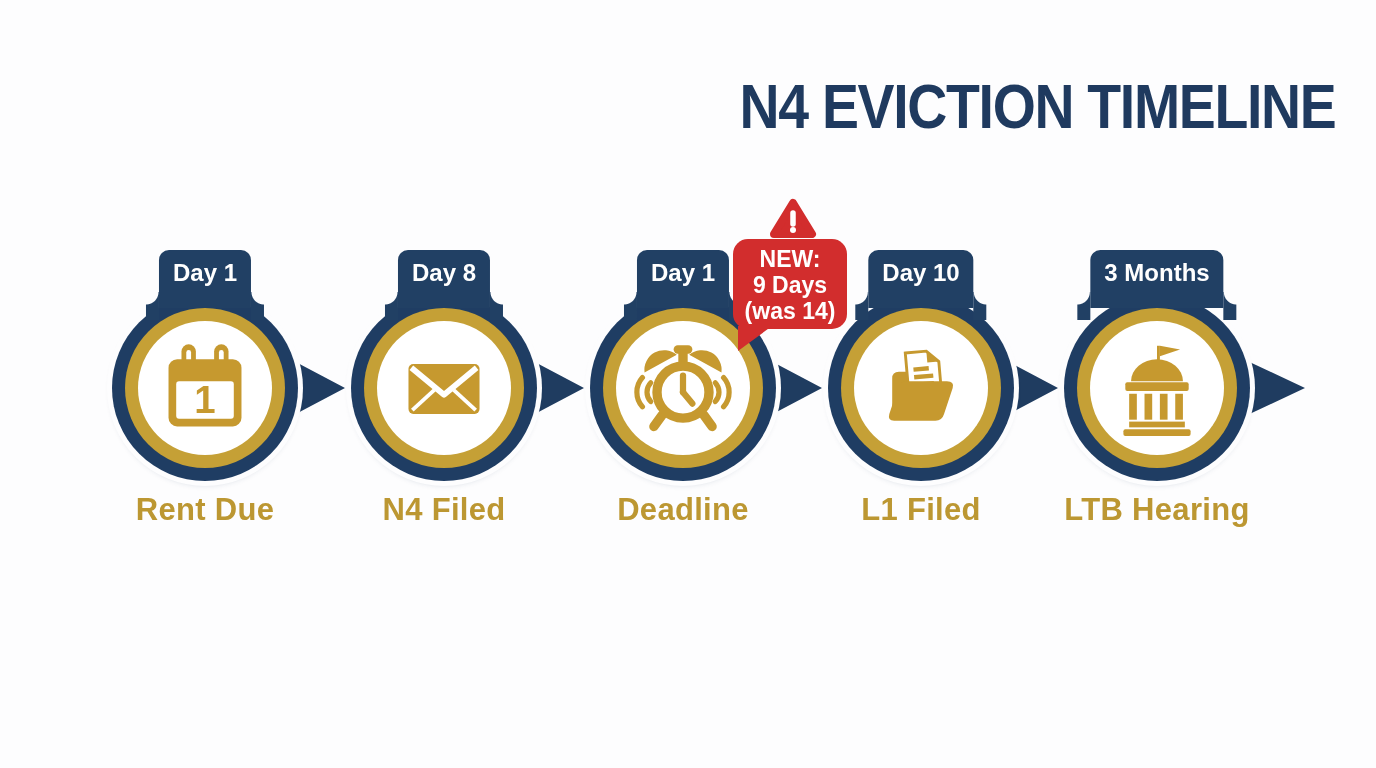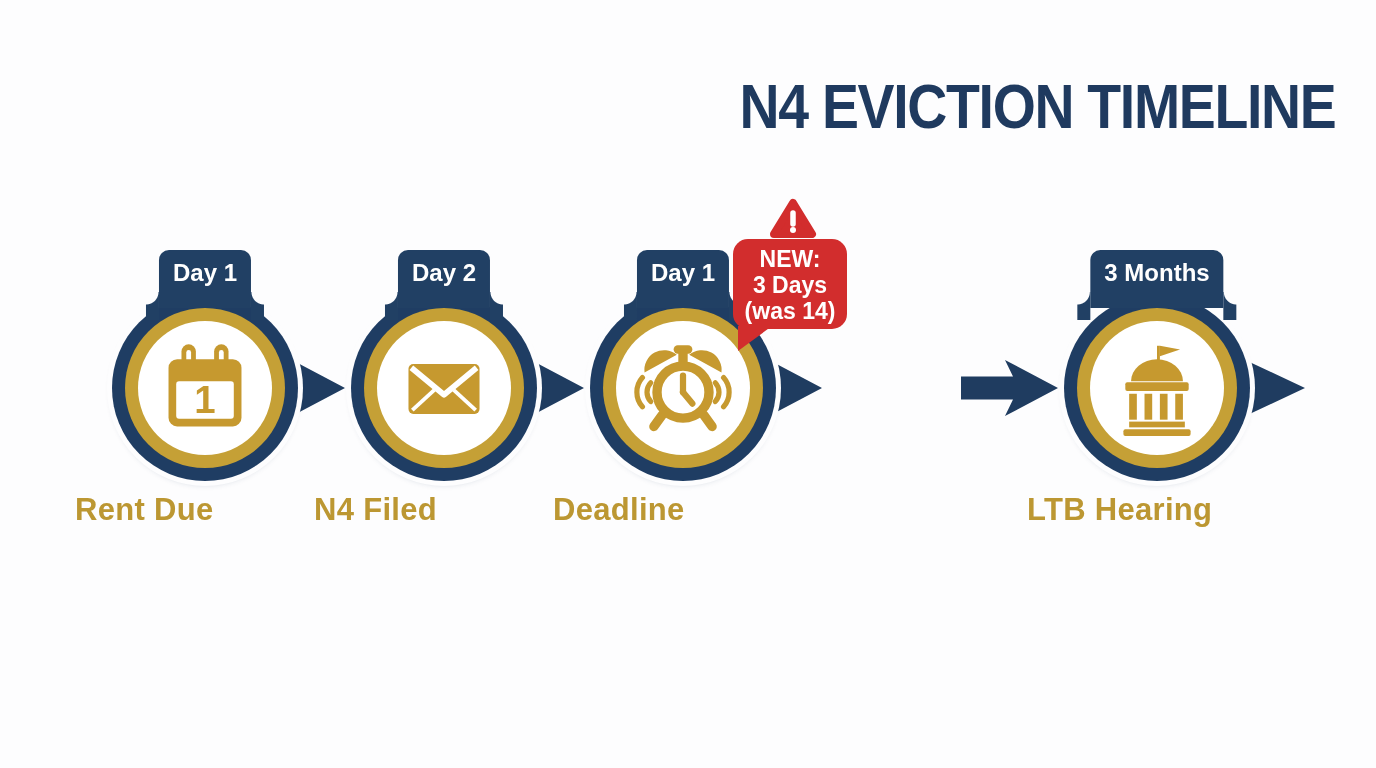--- a/index.html
+++ b/index.html
@@ -46,21 +46,21 @@
   .gold-ring{
     width:160px;height:160px;border-radius:50%;background:#C5A036;
     display:flex;align-items:center;justify-content:center;
   }
   .white-center{
     width:134px;height:134px;border-radius:50%;background:#fff;
     display:flex;align-items:center;justify-content:center;
   }
   .step-label{
     position:absolute;top:242px;left:50%;transform:translateX(-50%);
-    width:260px;color:#BC9732;font-size:31px;font-weight:800;
+    width:260px;text-align:center;color:#BC9732;font-size:31px;font-weight:800;
     letter-spacing:0.3px;white-space:nowrap;
   }
 
   
   .arrow{position:absolute;z-index:1;}
 
   
   .warn-tri{position:absolute;left:769px;top:197px;z-index:6;}
   .bubble{
     position:absolute;left:733px;top:239px;width:114px;height:90px;z-index:6;
@@ -112,21 +112,21 @@
           <rect x="20" y="43" width="60" height="39" rx="3" fill="#ffffff"></rect>
           <text x="50" y="76" font-size="40" font-weight="bold" fill="#C6992F" text-anchor="middle" font-family="Liberation Sans, sans-serif">1</text>
         </svg>
       </div>
         </div>
     </div>
     <div class="step-label">Rent Due</div>
   </div>
 
   <div class="step" style="left:351px">
-    <div class="tab"><span>Day 2</span></div>
+    <div class="tab"><span>Day 8</span></div>
     <div class="circle">
       <div class="gold-ring">
           <div class="white-center">
         <svg width="96" height="96" viewBox="0 0 100 100">
           <rect x="13" y="25" width="74" height="52" rx="5" fill="#C6992F"></rect>
           <path d="M16 29 L50 57 L84 29" stroke="#ffffff" stroke-width="6" fill="none" stroke-linejoin="round"></path>
           <path d="M17 73 L40 52" stroke="#ffffff" stroke-width="4" fill="none"></path>
           <path d="M83 73 L60 52" stroke="#ffffff" stroke-width="4" fill="none"></path>
         </svg>
       </div>
@@ -154,20 +154,41 @@
           <path d="M19 45 A13 13 0 0 0 19 63" fill="none" stroke="#C6992F" stroke-width="5" stroke-linecap="round"></path>
           <path d="M89 40 A21 21 0 0 1 89 68" fill="none" stroke="#C6992F" stroke-width="5" stroke-linecap="round"></path>
           <path d="M81 45 A13 13 0 0 1 81 63" fill="none" stroke="#C6992F" stroke-width="5" stroke-linecap="round"></path>
         </svg>
       </div>
         </div>
     </div>
     <div class="step-label">Deadline</div>
   </div>
 
+  <div class="step" style="left:828px">
+    <div class="tab"><span>Day 10</span></div>
+    <div class="circle">
+      <div class="gold-ring">
+          <div class="white-center">
+        <svg width="96" height="96" viewBox="0 0 100 100">
+          <path d="M20 80 V40 Q20 33 27 33 H38 Q44 33 46 39 L48 44 L48 80 Z" fill="#C6992F"></path>
+          <g transform="rotate(-5 52 40)">
+            <path d="M36 12 H58 L70 24 V64 H36 Z" fill="#ffffff" stroke="#C6992F" stroke-width="3"></path>
+            <path d="M58 12 V24 H70 Z" fill="#C6992F"></path>
+            <path d="M43 30 H59" stroke="#C6992F" stroke-width="4.5"></path>
+            <path d="M43 38 H63" stroke="#C6992F" stroke-width="4.5"></path>
+            <path d="M43 46 H63" stroke="#C6992F" stroke-width="4.5"></path>
+          </g>
+          <path d="M22 84 Q15 84 17 77 L26 50 Q28 43 35 43 H77 Q85 43 83 50 L74 77 Q72 84 65 84 Z" fill="#C6992F"></path>
+        </svg>
+      </div>
+        </div>
+    </div>
+    <div class="step-label">L1 Filed</div>
+  </div>
 
   <div class="step" style="left:1064px">
     <div class="tab"><span>3 Months</span></div>
     <div class="circle">
       <div class="gold-ring">
           <div class="white-center">
         <svg width="96" height="96" viewBox="0 0 100 100">
           <rect x="50" y="6" width="3" height="22" fill="#C6992F"></rect>
           <path d="M53 6 L74 10 L53 17 Z" fill="#C6992F"></path>
           <path d="M23 43 A27 23 0 0 1 77 43 Z" fill="#C6992F"></path>
@@ -186,18 +207,18 @@
   </div>
 
   <svg class="warn-tri" width="48" height="42" viewBox="0 0 48 42">
     <polygon points="24,6 43,37 5,37" fill="#D22D2D" stroke="#D22D2D" stroke-width="8" stroke-linejoin="round"></polygon>
     <line x1="24" y1="16" x2="24" y2="27" stroke="#ffffff" stroke-width="5.5" stroke-linecap="round"></line>
     <circle cx="24" cy="33" r="3" fill="#ffffff"></circle>
   </svg>
 
   <div class="bubble">
     <div>NEW:</div>
-    <div>3 Days</div>
+    <div>9 Days</div>
     <div>(was 14)</div>
     <div class="tail"></div>
   </div>
 
 </div>
 
 </body></html>

